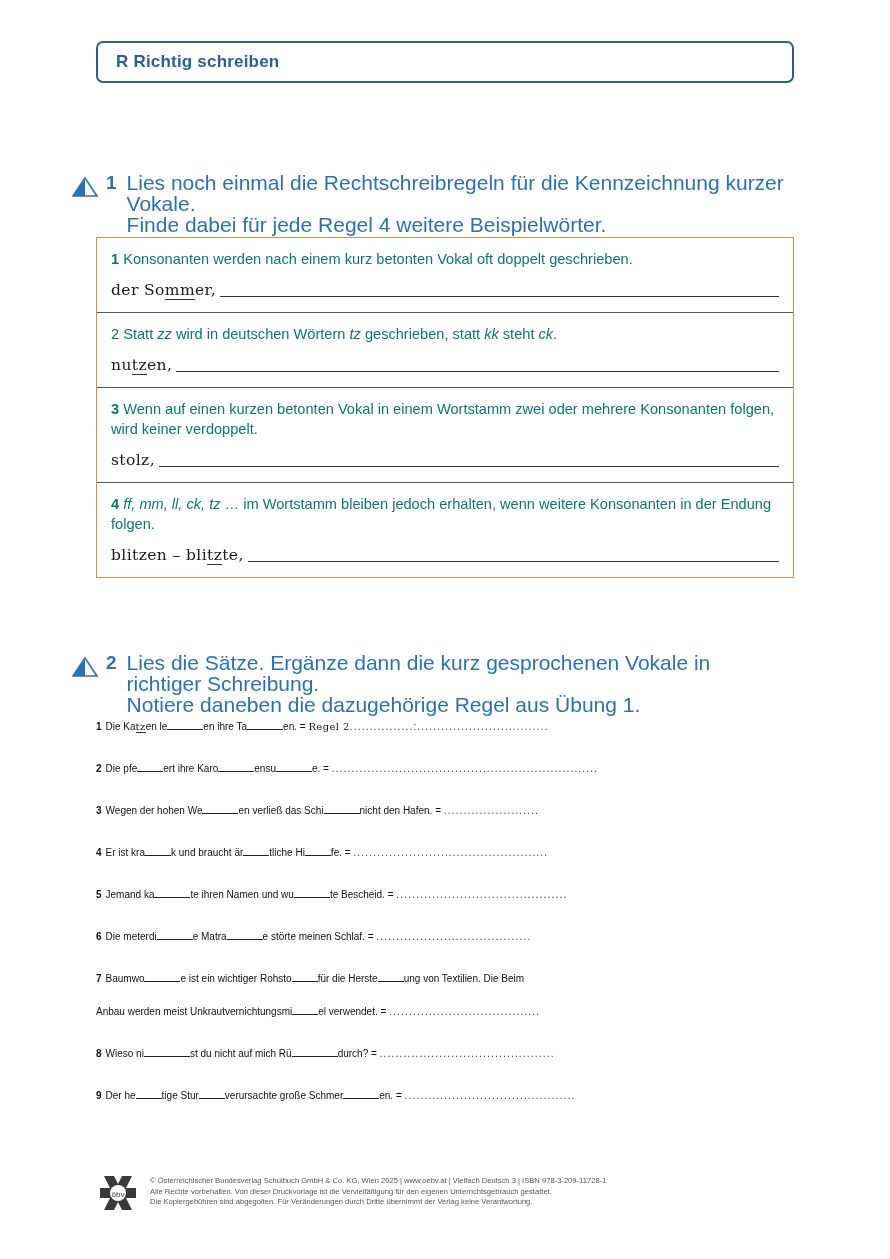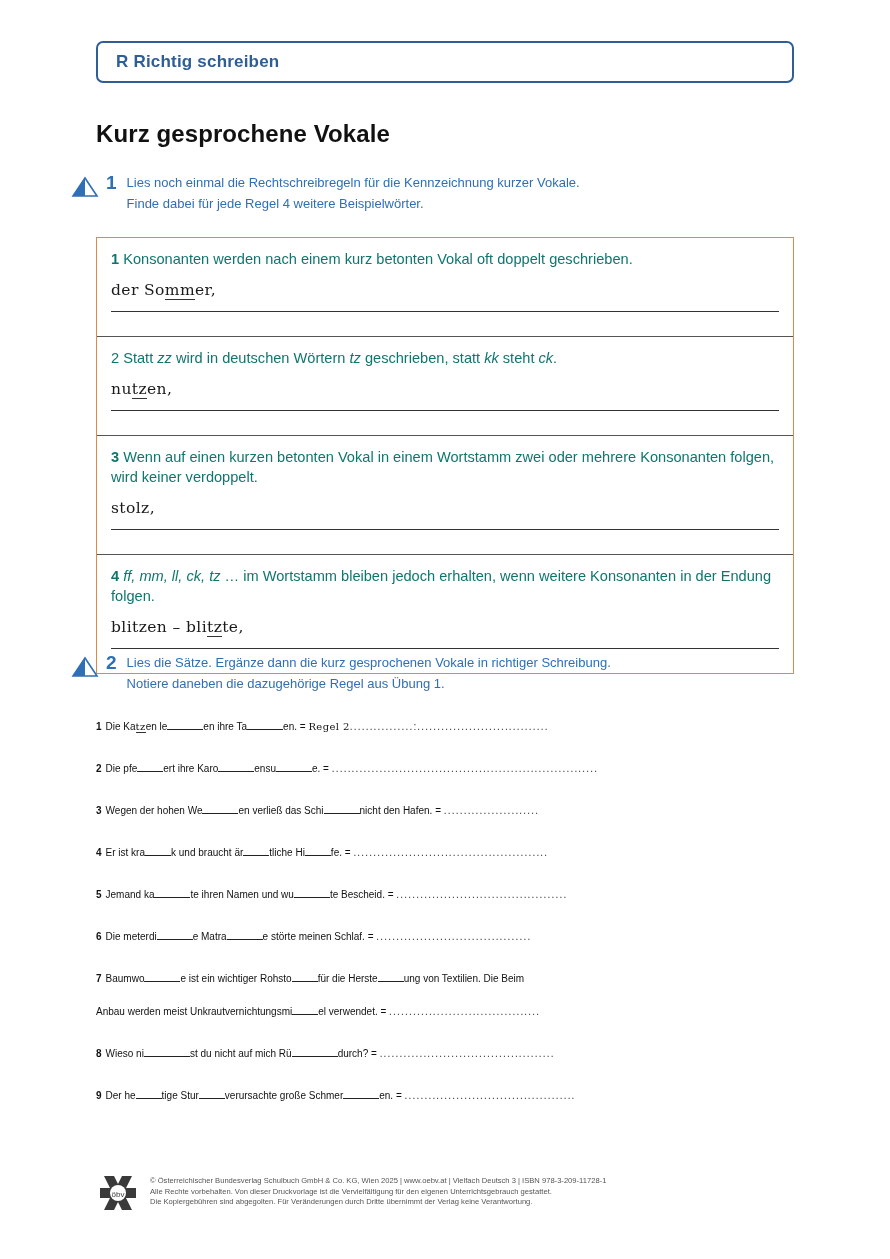--- a/index.html
+++ b/index.html
@@ -69,21 +69,21 @@
     margin-top: 4px;
   }
   .ex-num {
     font-size: 19px;
     font-weight: bold;
     color: #2f6fb5;
     margin-right: 10px;
     line-height: 22px;
   }
   .ex-text {
-    font-size: 13px;
+    font-size: 21px;
     color: #2f6fb5;
     line-height: 21px;
     max-width: 660px;
   }
 
   
   .rules-box {
     position: absolute;
     left: 96px;
     top: 237px;
@@ -100,23 +100,23 @@
   .rule:last-child { border-bottom: none; }
   .rule-text {
     font-size: 14.6px;
     line-height: 20px;
     color: #0f766e;
   }
   .rule-text b { font-weight: bold; }
   .rule-text i { font-style: italic; }
   .answer-line {
     display: flex;
+    align-items: flex-end;
     margin-top: 10px;
-    margin-bottom: 20px;
-    flex-direction: column;
+    margin-bottom: 11px;
   }
   .hand {
     font-family: "DejaVu Serif", serif;
     font-size: 15.5px;
     color: #1a1a1a;
     white-space: nowrap;
     padding-right: 4px;
     letter-spacing: 0.4px;
     position: relative;
     bottom: -2px;
@@ -188,21 +188,20 @@
 </style>
 </head>
 <body>
 
 <div class="page">
 
   <div class="header-band">
     <span class="chapter">R Richtig schreiben</span>
   </div>
 
-  <div class="page-title">Kurz gesprochene Vokale</div>
 
   <div class="ex-head" style="left:70px; top:172px;">
     <span class="ex-icon">
       <svg viewBox="0 0 30 22" width="30" height="22">
         <polygon points="15,2 27,20 3,20" fill="none" stroke="#2f6fb5" stroke-width="1.6"></polygon>
         <polygon points="15,2 15,20 3,20" fill="#2f6fb5"></polygon>
       </svg>
     </span>
     <span class="ex-num">1</span>
     <span class="ex-text">

